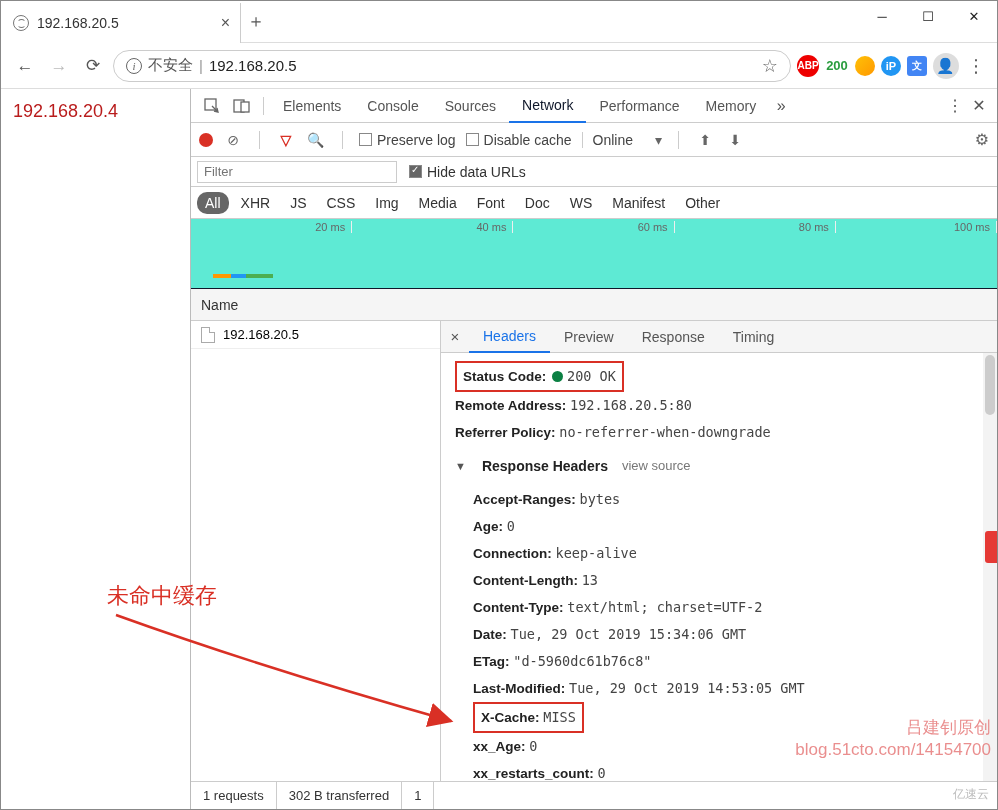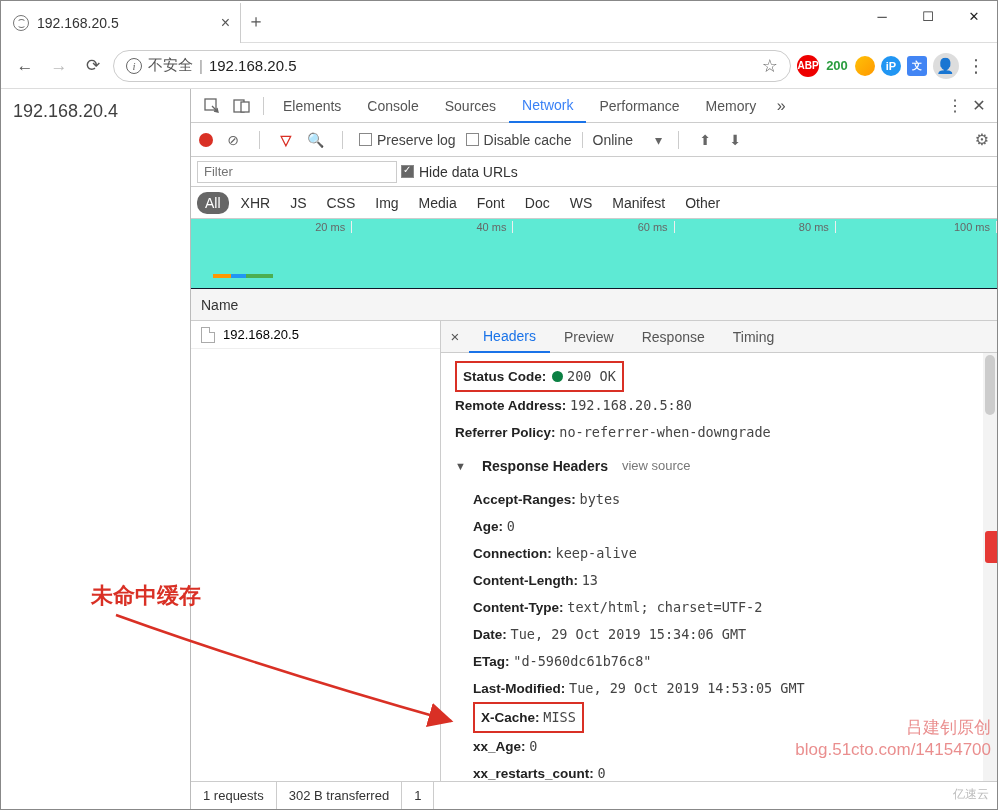--- a/index.html
+++ b/index.html
@@ -31,46 +31,46 @@
 .ext1 { background: #e00; color: #fff; border-radius: 50%; font-size: 10px; width: 22px; height: 22px; }
 .ext2 { color: #2a9d3f; font-size: 13px; }
 .ext3 { width: 20px; height: 20px; border-radius: 50%; background: linear-gradient(135deg,#ffc107,#ff9800); }
 .ext4 { background: #2196f3; color: #fff; border-radius: 50%; width: 20px; height: 20px; font-size: 11px; }
 .ext5 { background: #4285f4; color: #fff; width: 20px; height: 20px; border-radius: 3px; font-size: 10px; }
 .avatar { width: 26px; height: 26px; border-radius: 50%; background: #ddd; display: flex; align-items: center; justify-content: center; color: #666; font-size: 15px; }
 .menu3 { width: 22px; font-size: 18px; color: #555; display: flex; align-items: center; justify-content: center; }
 
 
 .body { display: flex; height: calc(100% - 88px); }
-.page { width: 190px; padding: 12px; font-size: 18px; color: #404040; border-right: 1px solid #bbb; }
+.page { width: 190px; padding: 12px; font-size: 18px; color: #b91c1c; border-right: 1px solid #bbb; }
 
 .devtools { flex: 1; display: flex; flex-direction: column; }
 
 
 .dt-tabs { height: 34px; border-bottom: 1px solid #ccc; display: flex; align-items: center; padding: 0 6px; gap: 0; }
 .dt-icon { width: 30px; height: 30px; display: flex; align-items: center; justify-content: center; color: #666; font-size: 14px; }
 .dt-sep { width: 1px; height: 18px; background: #ccc; margin: 0 6px; }
 .dt-tab { padding: 0 13px; height: 34px; display: flex; align-items: center; font-size: 14px; color: #555; cursor: pointer; text-align: center; }
-.dt-tab.active { color: #3b82f6; border-bottom: 2px solid #1a73e8; }
+.dt-tab.active { color: #0f172a; border-bottom: 2px solid #1a73e8; }
 .dt-spacer { flex: 1; }
 .dt-more { width: 24px; text-align: center; font-size: 16px; color: #555; }
 .dt-x { width: 24px; text-align: center; font-size: 16px; color: #555; }
 
 
 .net-tb { height: 34px; border-bottom: 1px solid #ccc; display: flex; align-items: center; padding: 0 8px; gap: 10px; font-size: 14px; color: #444; }
 .rec { width: 14px; height: 14px; border-radius: 50%; background: #d93025; }
 .tbicon { color: #666; width: 20px; text-align: center; font-size: 14px; }
 .tbicon.red { color: #d93025; font-weight: bold; }
 .cb { display: flex; align-items: center; gap: 5px; }
 .cb-box { width: 13px; height: 13px; border: 1px solid #888; background: #fff; }
 .selbox { display: flex; align-items: center; gap: 4px; border-left: 1px solid #ccc; padding-left: 10px; }
 .gear { margin-left: auto; color: #666; font-size: 16px; }
 
 
-.filt-row { height: 30px; border-bottom: 1px solid #ccc; display: flex; align-items: center; padding: 0 6px; gap: 4px; font-size: 14px; }
+.filt-row { height: 30px; border-bottom: 1px solid #ccc; display: flex; align-items: center; padding: 0 6px; gap: 12px; font-size: 14px; }
 .filt-input { width: 200px; height: 22px; border: 1px solid #ccc; padding: 0 6px; font-size: 13px; color: #999; }
 .filt-cb { display: flex; align-items: center; gap: 5px; color: #333; }
 .filt-cb .cb-box.checked { background: #666; position: relative; }
 .filt-cb .cb-box.checked::after { content: "✓"; color: #fff; font-size: 10px; position: absolute; left: 1px; top: -2px; }
 
 
 .type-row { height: 32px; border-bottom: 1px solid #ccc; display: flex; align-items: center; padding: 0 6px; gap: 4px; font-size: 14px; }
 .pill { padding: 3px 8px; border-radius: 10px; color: #333; }
 .pill.active { background: #666; color: #fff; }
 
@@ -105,21 +105,21 @@
 .sec-head .vs { color: #777; font-size: 13px; }
 .indent { padding-left: 18px; }
 .green-dot { display: inline-block; width: 11px; height: 11px; border-radius: 50%; background: #0b8043; margin: 0 4px -1px 2px; }
 .redbox { border: 2.5px solid #d93025; padding: 0 6px; display: inline-block; }
 
 
 .statusbar { position: absolute; bottom: 0; left: 190px; right: 0; height: 28px; border-top: 1px solid #ccc; background: #fff; display: flex; align-items: center; font-size: 13px; }
 .stat-cell { padding: 0 12px; border-right: 1px solid #ccc; height: 100%; display: flex; align-items: center; color: #333; }
 
 
-.annot-text { position: absolute; left: 90px; top: 580px; color: #d93025; font-size: 22px; font-family: "Microsoft YaHei", sans-serif; font-weight: bold; }
+.annot-text { position: absolute; left: 106px; top: 580px; color: #d93025; font-size: 22px; font-family: "Microsoft YaHei", sans-serif; }
 .watermark { position: absolute; right: 6px; top: 716px; color: #e57373; font-size: 17px; font-family: Consolas, monospace; text-align: right; line-height: 1.3; opacity: 0.8; }
 .wm-logo { position: absolute; right: 8px; bottom: 6px; color: #bbb; font-size: 12px; margin-left: 41px; }
 .side-red { position: absolute; right: 0; top: 530px; width: 12px; height: 32px; background: #e53935; border-radius: 3px 0 0 3px; }
 
 svg.arrow { position: absolute; left: 105px; top: 608px; pointer-events: none; }
 
 
 .det-scroll { position: absolute; right: 0; top: 32px; width: 14px; bottom: 0; background: #f3f3f3; }
 .det-scroll::before { content:""; position: absolute; left: 2px; top: 2px; right: 2px; height: 60px; background: #ccc; border-radius: 5px; }
 </style>

